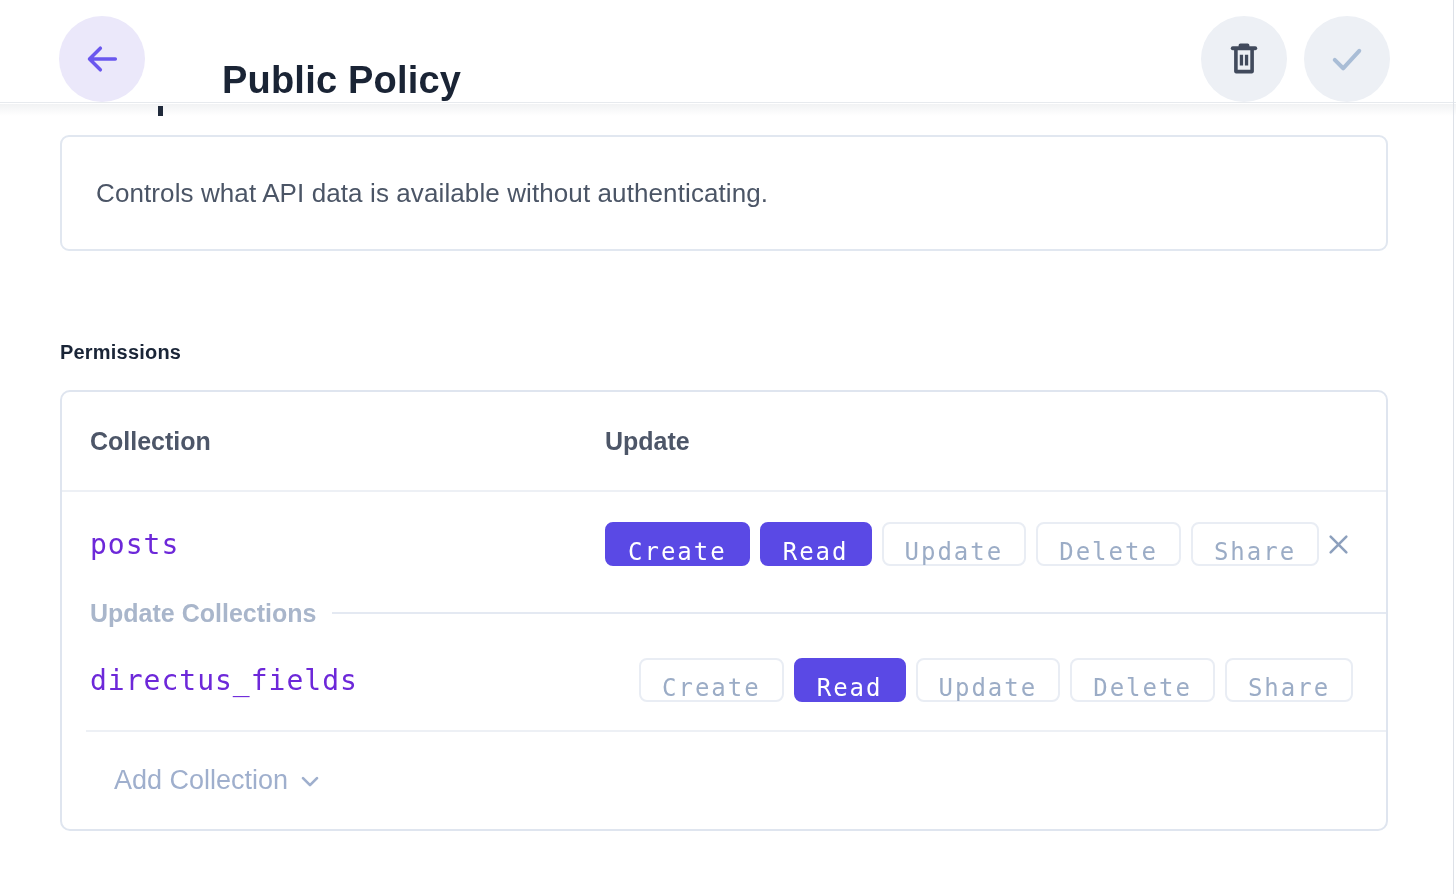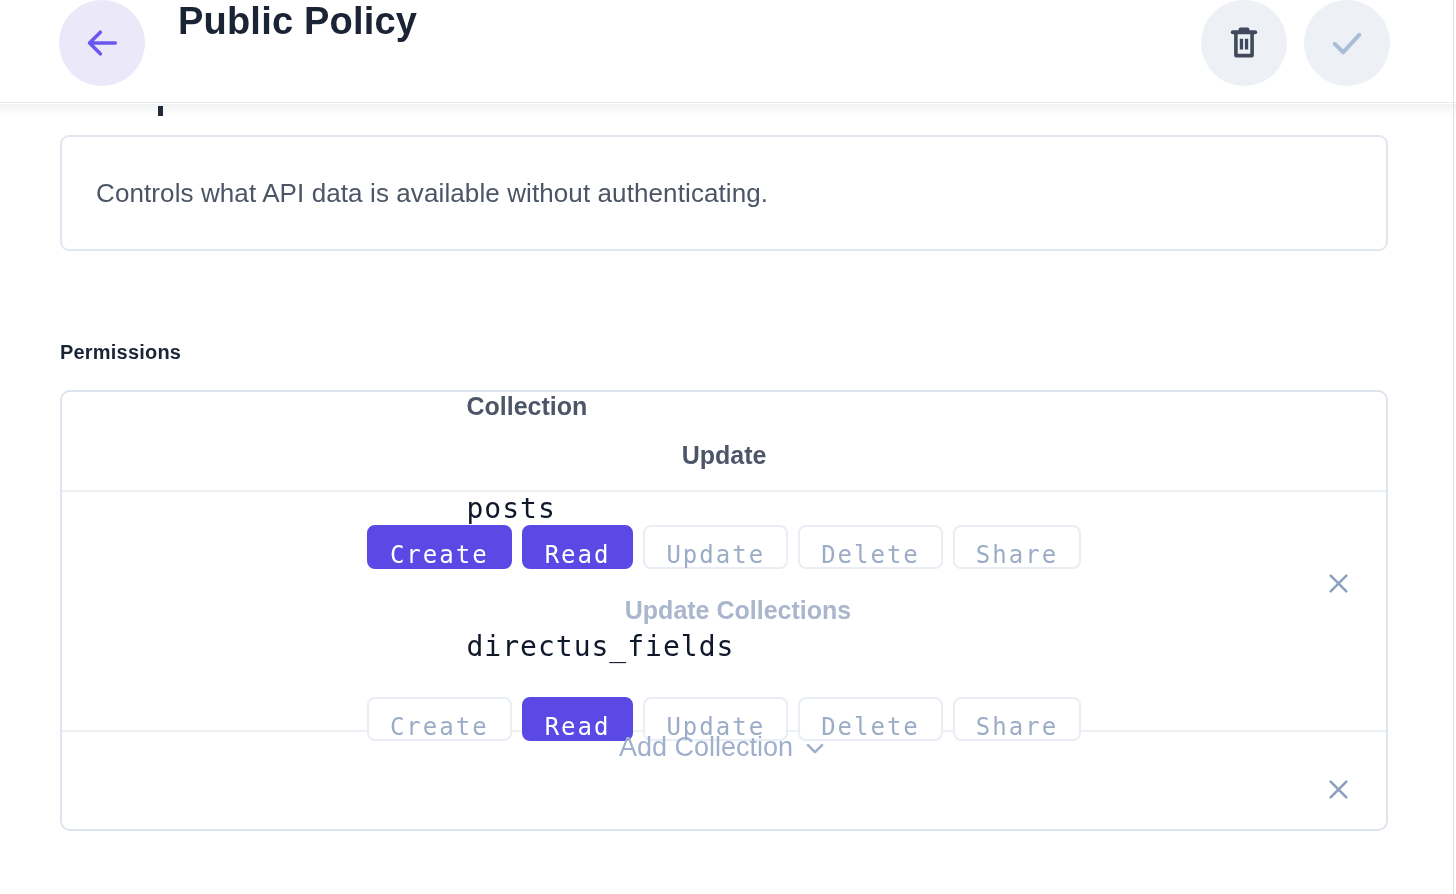--- a/index.html
+++ b/index.html
@@ -4,22 +4,22 @@
 <style>
   * { margin: 0; padding: 0; box-sizing: border-box; }
   html, body { width: 1456px; height: 894px; background: #ffffff; overflow: hidden;
     font-family: "Liberation Sans", "DejaVu Sans", sans-serif; }
   .page { position: relative; width: 1456px; height: 894px; background: #fff; }
   .right-edge { position: absolute; top: 0; right: 2px; width: 1px; height: 894px;
     background: #dde1e8; z-index: 40; }
 
   
   .header { position: absolute; top: 0; left: 0; width: 1456px; height: 103px;
-    background: #ffffff; display: flex; align-items: flex-start; padding: 0 66px 0 59px;
-    border-bottom: 1px solid #e7eaee; z-index: 20; }
+    background: #ffffff; display: flex; align-items: flex-end; padding: 0 66px 0 59px;
+    border-bottom: 1px solid #e7eaee; z-index: 20; gap: 44px; }
   .header-shadow { position: absolute; top: 104px; left: 0; width: 1456px; height: 12px;
     background: linear-gradient(to bottom, rgba(23,41,64,0.06), rgba(23,41,64,0)); z-index: 19; }
   .circle-btn { width: 86px; height: 86px; border-radius: 50%; border: none;
     display: flex; align-items: center; justify-content: center; cursor: pointer; flex: 0 0 auto; }
   .back-btn { background: #ebe8fa; }
   .page-title { font-size: 38px; font-weight: 700; color: #1a2435; margin-left: 33px;
     letter-spacing: 0.2px; }
   .header-actions { margin-left: auto; display: flex; gap: 17px; }
   .gray-btn { background: #edf0f5; }
 
@@ -33,45 +33,45 @@
     border-radius: 9px; background: #fff; display: flex; align-items: center;
     padding: 0 34px; }
   .description-text { font-size: 26px; color: #4b5566; letter-spacing: 0.1px; }
 
   .section-heading { margin-top: 90px; font-size: 20px; font-weight: 700; color: #1a2537;
     letter-spacing: 0.2px; }
 
   
   .perm-table { margin-top: 26px; border: 2px solid #dfe5ef; border-radius: 10px;
     background: #fff; overflow: hidden; }
-  .t-row { display: flex; align-items: center; padding: 0 28px; flex-direction: column; }
+  .t-row { display: flex; align-items: center; padding: 0 28px; }
   .t-head { height: 100px; border-bottom: 2px solid #edf0f5; }
   .col-collection { width: 515px; flex: 0 0 auto; }
   .col-actions { flex: 1 1 auto; display: flex; gap: 10px; align-items: center; }
   .th-text { font-size: 25px; font-weight: 700; color: #4d5668; }
 
   .data-row { height: 104px; }
   .data-row.second { height: 100px; gap: 34px; }
   .collection-name { font-family: "DejaVu Sans Mono", "Liberation Mono", monospace;
-    font-size: 28px; color: #0f172a; letter-spacing: 1px; }
+    font-size: 28px; color: #6d28d9; letter-spacing: 1px; }
 
   .chip { height: 44px; line-height: 40px; border-radius: 8px; padding: 8px 21px;
     font-family: "DejaVu Sans Mono", "Liberation Mono", monospace; font-size: 24px;
     letter-spacing: 2px; cursor: pointer; border: 2px solid transparent; background: #fff; }
   .chip.filled { background: #5a49e5; border-color: #5a49e5; color: #ffffff; }
   .chip.outline { background: #ffffff; border-color: #e9edf4; color: #9bacc6; }
 
   .row-remove { margin-left: auto; width: 40px; height: 40px; display: flex;
     align-items: center; justify-content: center; cursor: pointer; background: none; border: none; }
 
   .group-divider { height: 34px; padding-right: 0; }
   .group-divider-label { font-size: 25px; font-weight: 600; color: #a9b6cb; white-space: nowrap; }
   .group-divider-line { flex: 1 1 auto; height: 2px; background: #e4e9f2; margin-left: 16px; }
 
-  .t-footer { height: 99px; border-top: 2px solid #edf0f5; cursor: pointer; }
+  .t-footer { height: 99px; border-top: 2px solid #edf0f5; cursor: pointer; margin-left: 24px; }
   .add-collection { display: flex; align-items: center; gap: 8px; }
   .add-collection-text { font-size: 27px; font-weight: 500; color: #9fafcd; }
 </style>
 </head>
 <body>
 
 <div class="page">
   <div class="right-edge"></div>
 
   <div class="header">

